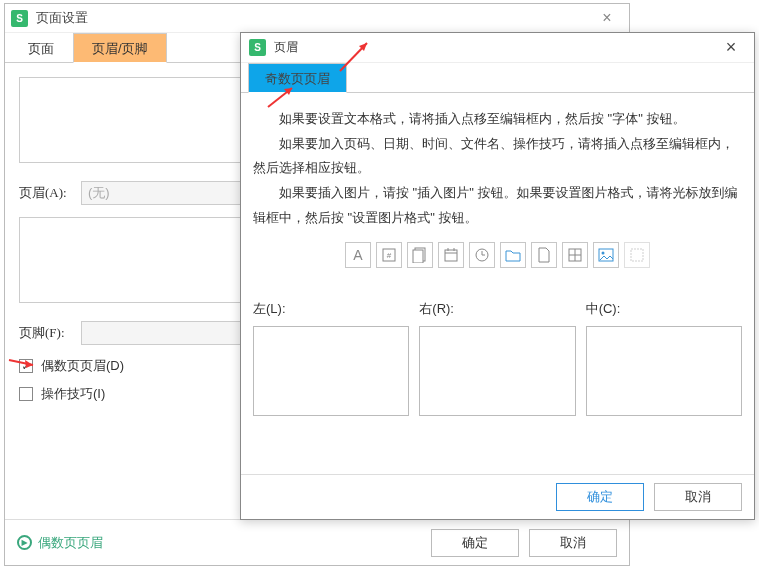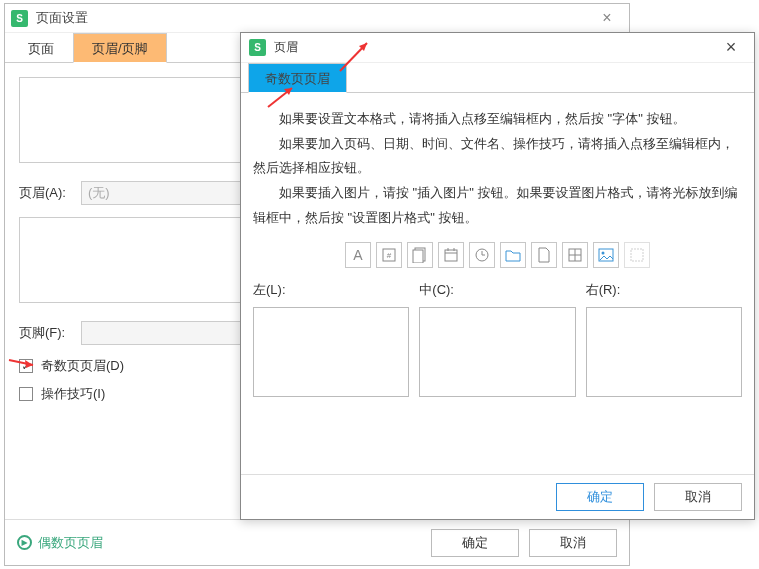--- a/index.html
+++ b/index.html
@@ -92,20 +92,21 @@
       margin-bottom: 18px;
     }
     .row {
       display: flex;
       align-items: center;
       margin-bottom: 12px;
     }
     .row .lbl {
       width: 62px;
       color: #333;
+      font-family: Liberation Serif, serif;
     }
     .row .inp {
       flex: 1;
       height: 24px;
       border: 1px solid #ccc;
       background: #f5f5f5;
       color: #aaa;
       padding: 0 6px;
       font-size: 13px;
       line-height: 22px;
@@ -253,21 +254,21 @@
       align-items: center;
       justify-content: center;
       color: #888;
       background: #fff;
     }
     .ib svg { width: 16px; height: 16px; }
 
     .cols {
       display: flex;
       gap: 10px;
-      margin-top: 10px;
+      margin-top: 29px;
     }
     .col {
       flex: 1;
     }
     .col .cl {
       font-size: 13px;
       color: #333;
       margin-bottom: 4px;
     }
     .col .cbox {
@@ -334,21 +335,21 @@
 
     <div class="preview"></div>
 
     <div class="row">
       <div class="lbl">页脚(F):</div>
       <div class="inp"></div>
     </div>
 
     <div class="chk">
       <div class="box">✓</div>
-      <span>奇数页页眉(D)</span>
+      <span>偶数页页眉(D)</span>
     </div>
     <div class="chk">
       <div class="box"></div>
       <span>操作技巧(I)</span>
     </div>
   </div>
 
   <div class="bg-footer">
     <div class="tips-link">
       <div class="circ">▶</div>
@@ -435,25 +436,25 @@
           </svg>
       </div>
     </div>
 
     <div class="cols">
       <div class="col">
         <div class="cl"><span>左(L):</span></div>
         <div class="cbox"></div>
       </div>
       <div class="col">
+        <div class="cl"><span>右(R):</span></div>
+        <div class="cbox"></div>
+      </div>
+      <div class="col">
         <div class="cl"><span>中(C):</span></div>
-        <div class="cbox"></div>
-      </div>
-      <div class="col">
-        <div class="cl"><span>右(R):</span></div>
         <div class="cbox"></div>
       </div>
     </div>
   </div>
 
   <div class="fg-footer">
     <button class="fg-btn primary">确定</button>
     <button class="fg-btn">取消</button>
   </div>
 </div>

